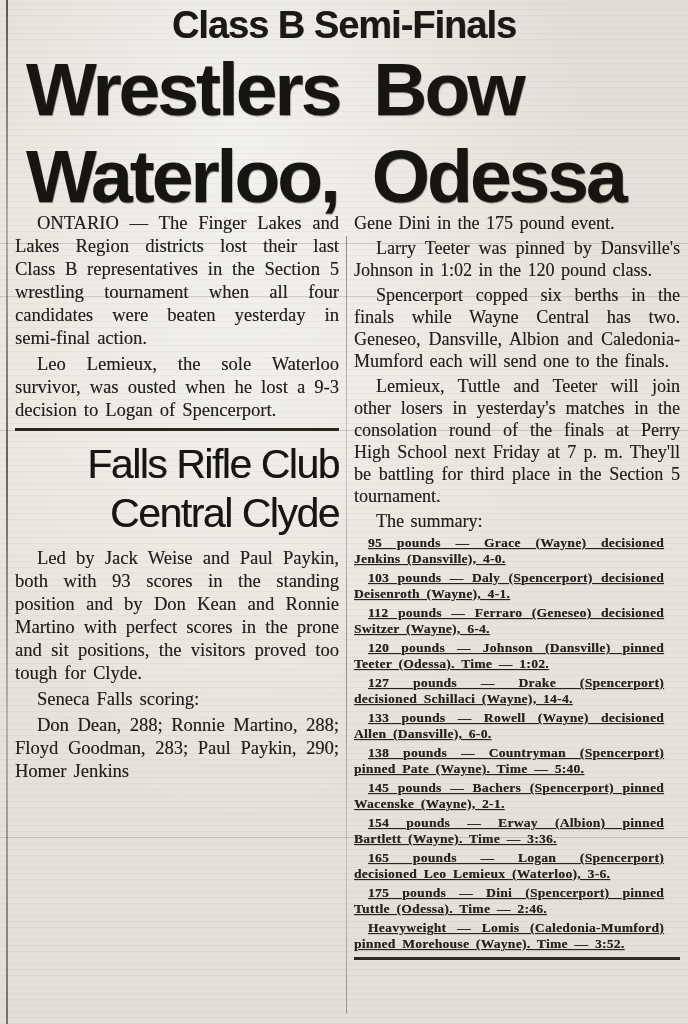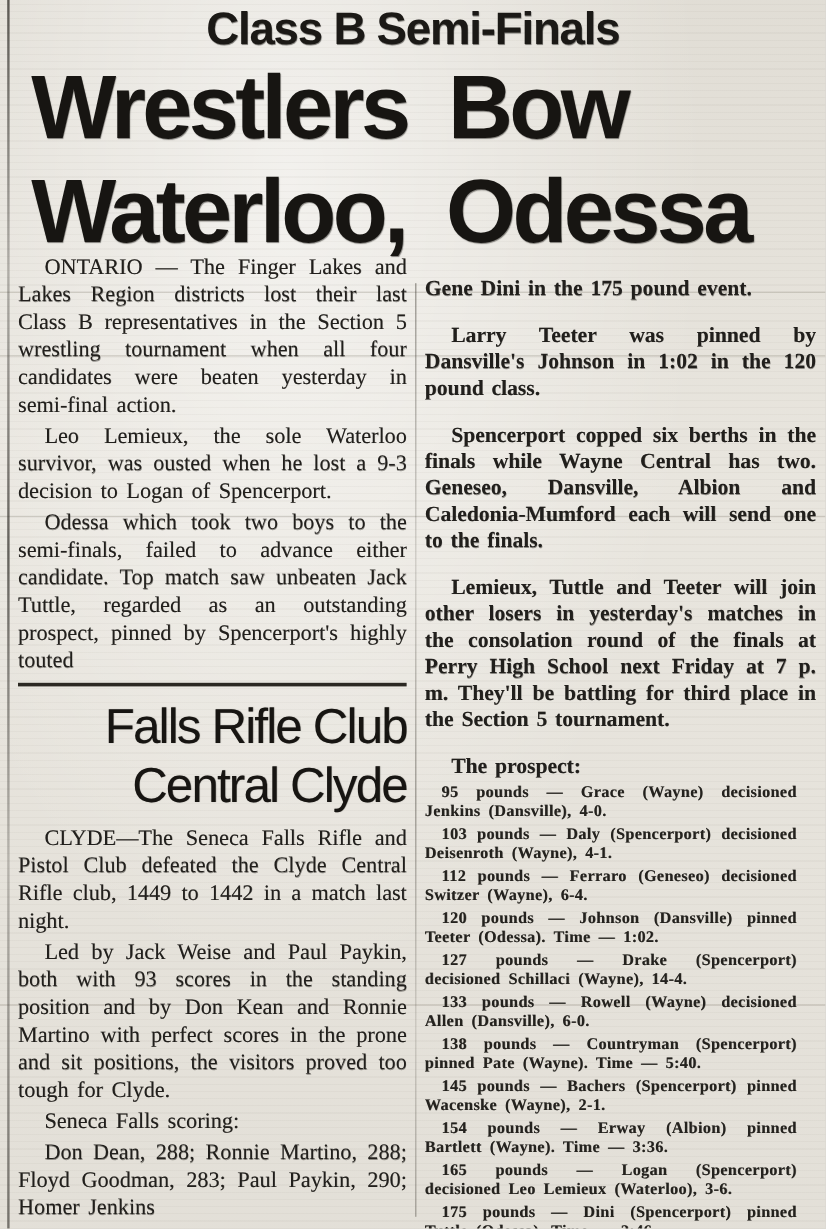--- a/index.html
+++ b/index.html
@@ -91,27 +91,26 @@
   }
   .body-l {
     margin: 0 0 3px 0;
     font-size: 18.5px;
     line-height: 23px;
     word-spacing: 2.5px;
     text-indent: 22px;
     text-shadow: 0.3px 0.3px 0.4px rgba(30,28,24,0.45);
   }
   .body-r {
-    margin: 17px 0 3px 0;
+    margin: 0 0 3px 0;
     font-size: 18px;
     line-height: 22px;
     word-spacing: 2px;
     text-indent: 22px;
     text-shadow: 0.3px 0.3px 0.4px rgba(30,28,24,0.45);
-    font-weight: bold;
   }
   .no-indent { text-indent: 0; }
   .section-rule {
     height: 3px;
     background: #2b2822;
     margin: 6px 0 9px 0;
   }
   .subhead {
     margin: 0 0 9px 0;
     font-family: "Liberation Sans", sans-serif;
@@ -126,20 +125,21 @@
   .summary-entry {
     margin: 0 16px 3px 0;
     font-size: 13.5px;
     line-height: 16px;
     font-weight: 700;
     letter-spacing: 0.3px;
     word-spacing: 3px;
     text-indent: 14px;
     color: #24221e;
     text-shadow: 0.3px 0.3px 0.4px rgba(30,28,24,0.5);
+    text-decoration: underline;
   }
   .end-rule {
     height: 3px;
     background: #2b2822;
     margin: 5px 0 0 0;
   }
 </style>
 </head>
 <body>
 
@@ -156,41 +156,39 @@
   <div class="kicker">Class B Semi-Finals</div>
 
   <div class="headline">
     <div>Wrestlers Bow</div>
     <div>Waterloo, Odessa</div>
   </div>
 
   <div class="col col-left">
     <p class="body-l">ONTARIO — The Finger Lakes and Lakes Region districts lost their last Class B representatives in the Section 5 wrestling tournament when all four candidates were beaten yesterday in semi-final action.</p>
     <p class="body-l">Leo Lemieux, the sole Waterloo survivor, was ousted when he lost a 9-3 decision to Logan of Spencerport.</p>
-    <p class="body-l">Odessa which took two boys to the semi-finals, failed to advance either candidate. Top match saw unbeaten Jack Tuttle, regarded as an outstanding prospect, pinned by Spencerport's highly touted</p>
 
     <div class="section-rule"></div>
 
     <h2 class="subhead">
       <div>Falls Rifle Club</div>
       <div>Central Clyde</div>
     </h2>
 
-    <p class="body-l">CLYDE—The Seneca Falls Rifle and Pistol Club defeated the Clyde Central Rifle club, 1449 to 1442 in a match last night.</p>
     <p class="body-l">Led by Jack Weise and Paul Paykin, both with 93 scores in the standing position and by Don Kean and Ronnie Martino with perfect scores in the prone and sit positions, the visitors proved too tough for Clyde.</p>
     <p class="body-l">Seneca Falls scoring:</p>
     <p class="body-l">Don Dean, 288; Ronnie Martino, 288; Floyd Goodman, 283; Paul Paykin, 290; Homer Jenkins</p>
   </div>
 
   <div class="col col-right">
     <p class="body-r no-indent">Gene Dini in the 175 pound event.</p>
     <p class="body-r">Larry Teeter was pinned by Dansville's Johnson in 1:02 in the 120 pound class.</p>
     <p class="body-r">Spencerport copped six berths in the finals while Wayne Central has two. Geneseo, Dansville, Albion and Caledonia-Mumford each will send one to the finals.</p>
     <p class="body-r">Lemieux, Tuttle and Teeter will join other losers in yesterday's matches in the consolation round of the finals at Perry High School next Friday at 7 p. m. They'll be battling for third place in the Section 5 tournament.</p>
-    <p class="body-r">The prospect:</p>
+    <p class="body-r">The summary:</p>
 
     <p class="summary-entry">95 pounds — Grace (Wayne) decisioned Jenkins (Dansville), 4-0.</p>
     <p class="summary-entry">103 pounds — Daly (Spencerport) decisioned Deisenroth (Wayne), 4-1.</p>
     <p class="summary-entry">112 pounds — Ferraro (Geneseo) decisioned Switzer (Wayne), 6-4.</p>
     <p class="summary-entry">120 pounds — Johnson (Dansville) pinned Teeter (Odessa). Time — 1:02.</p>
     <p class="summary-entry">127 pounds — Drake (Spencerport) decisioned Schillaci (Wayne), 14-4.</p>
     <p class="summary-entry">133 pounds — Rowell (Wayne) decisioned Allen (Dansville), 6-0.</p>
     <p class="summary-entry">138 pounds — Countryman (Spencerport) pinned Pate (Wayne). Time — 5:40.</p>
     <p class="summary-entry">145 pounds — Bachers (Spencerport) pinned Wacenske (Wayne), 2-1.</p>
     <p class="summary-entry">154 pounds — Erway (Albion) pinned Bartlett (Wayne). Time — 3:36.</p>

